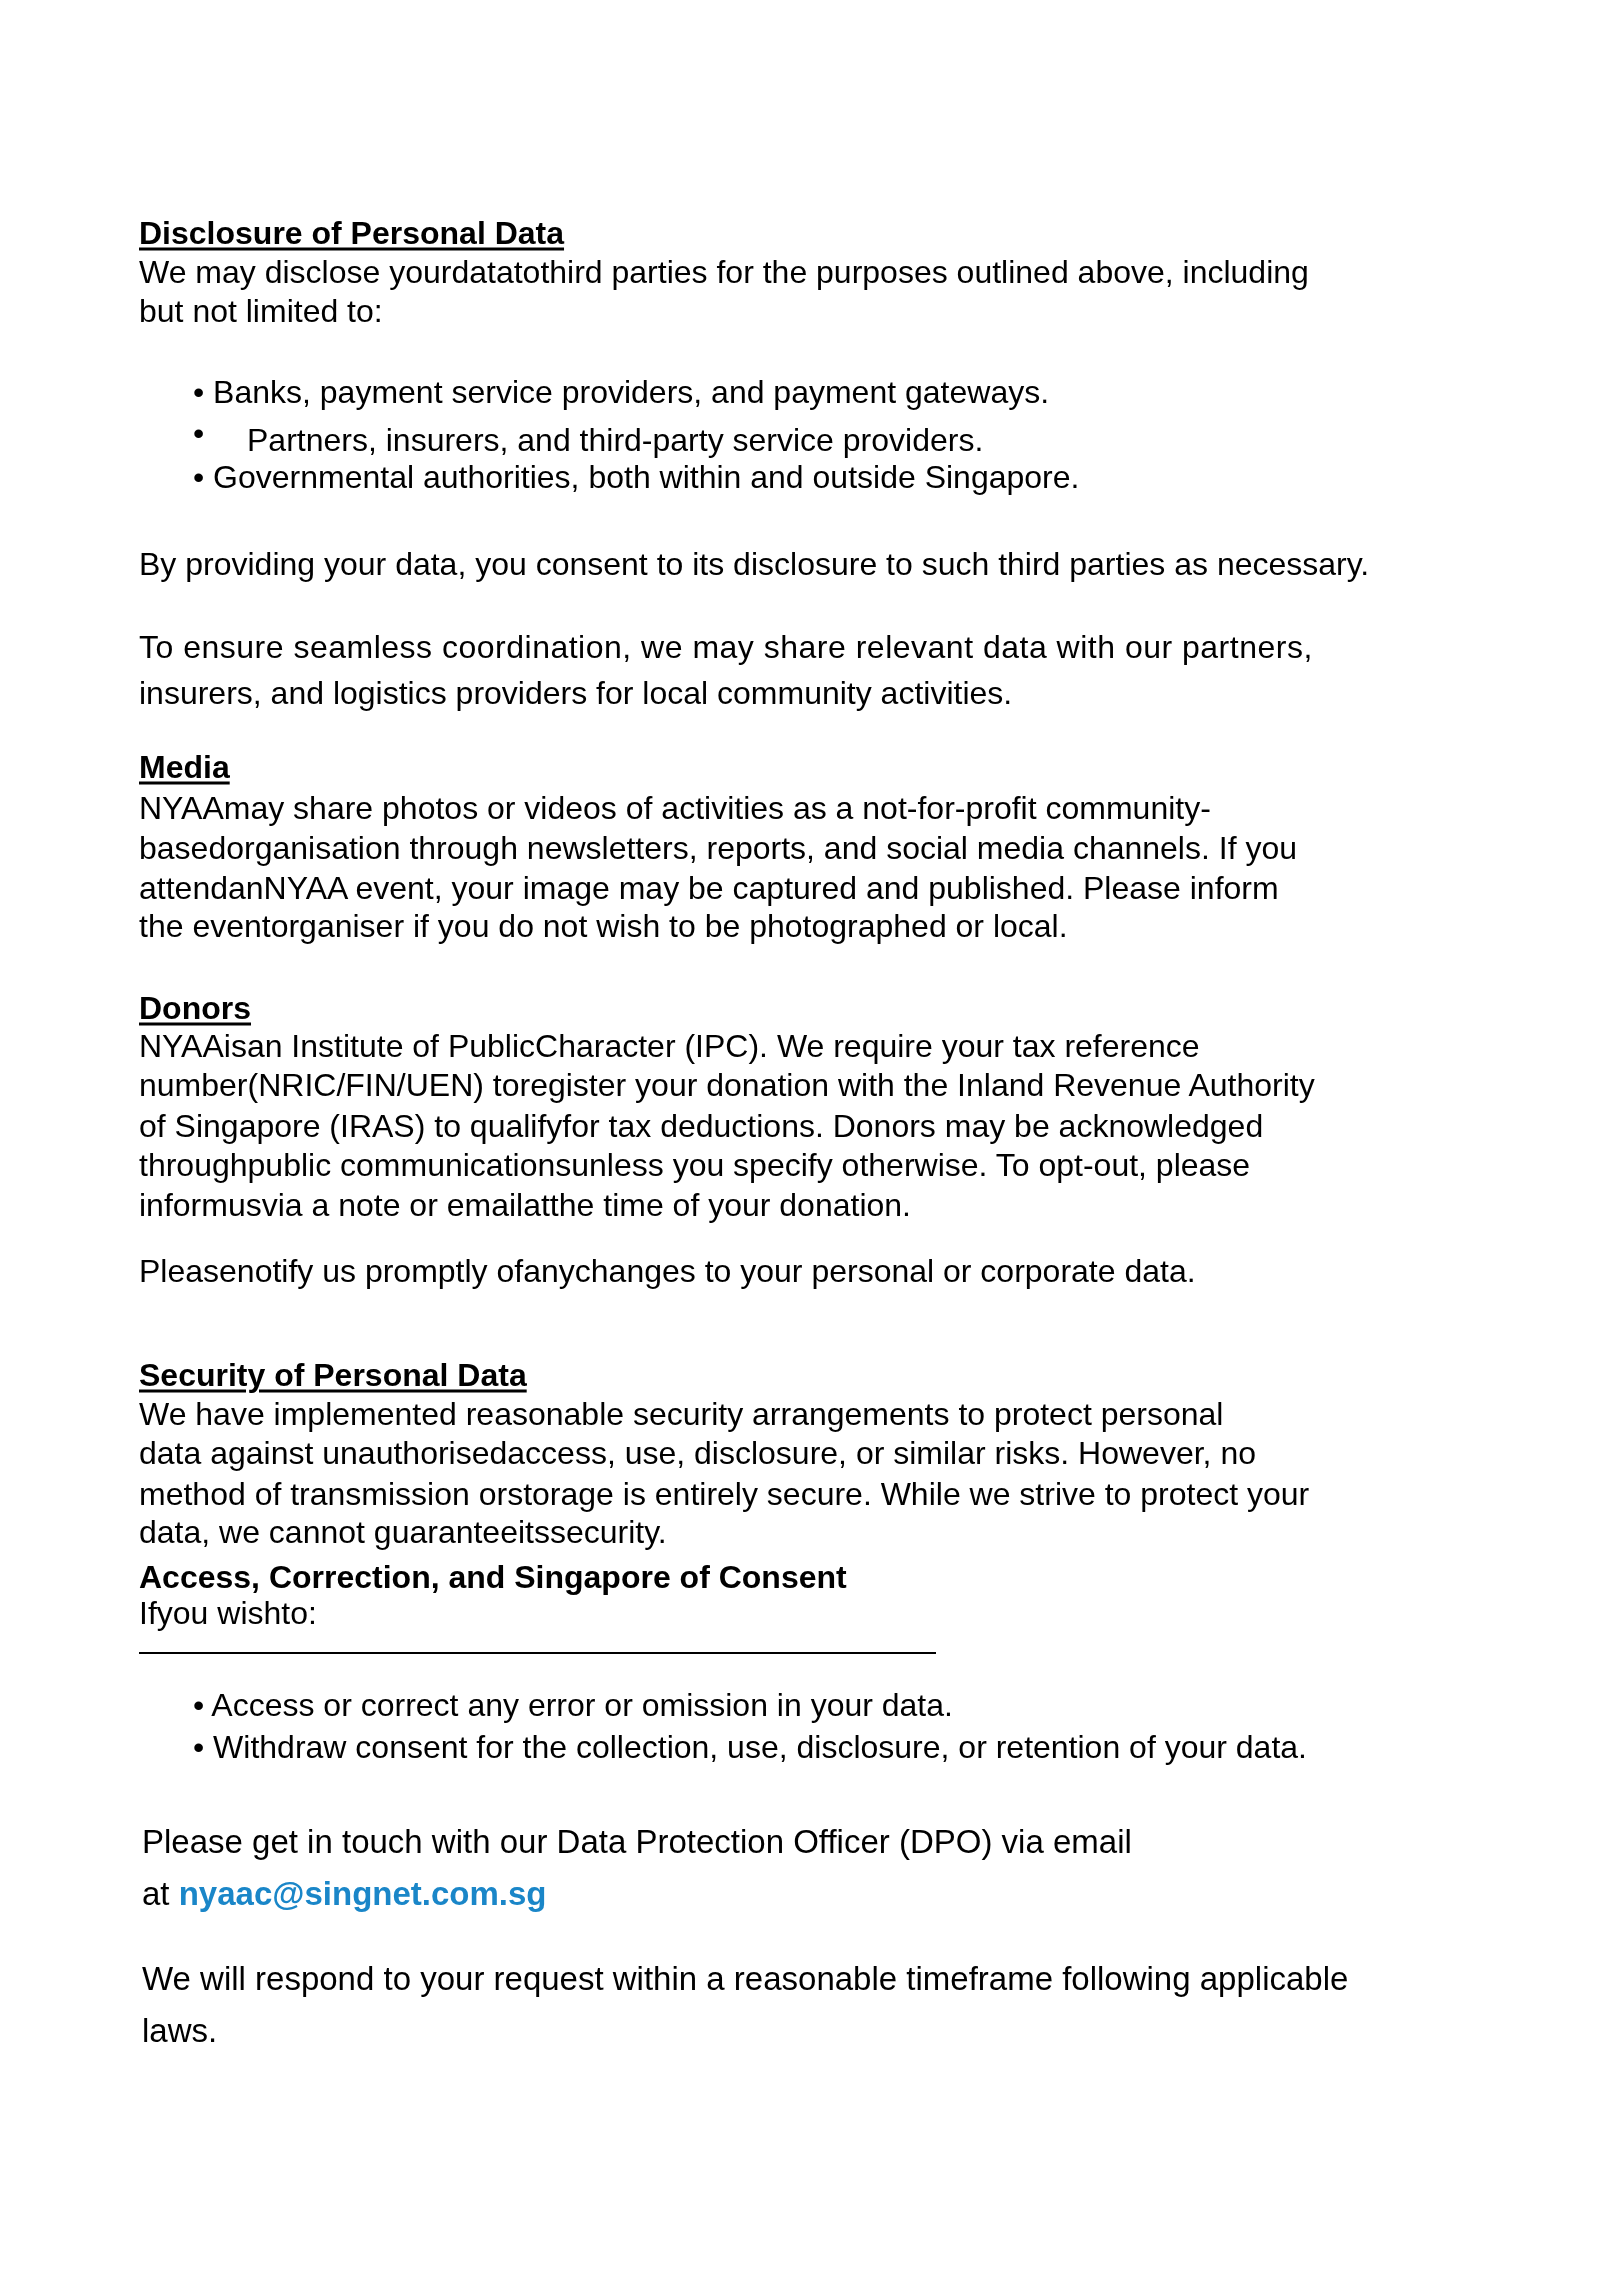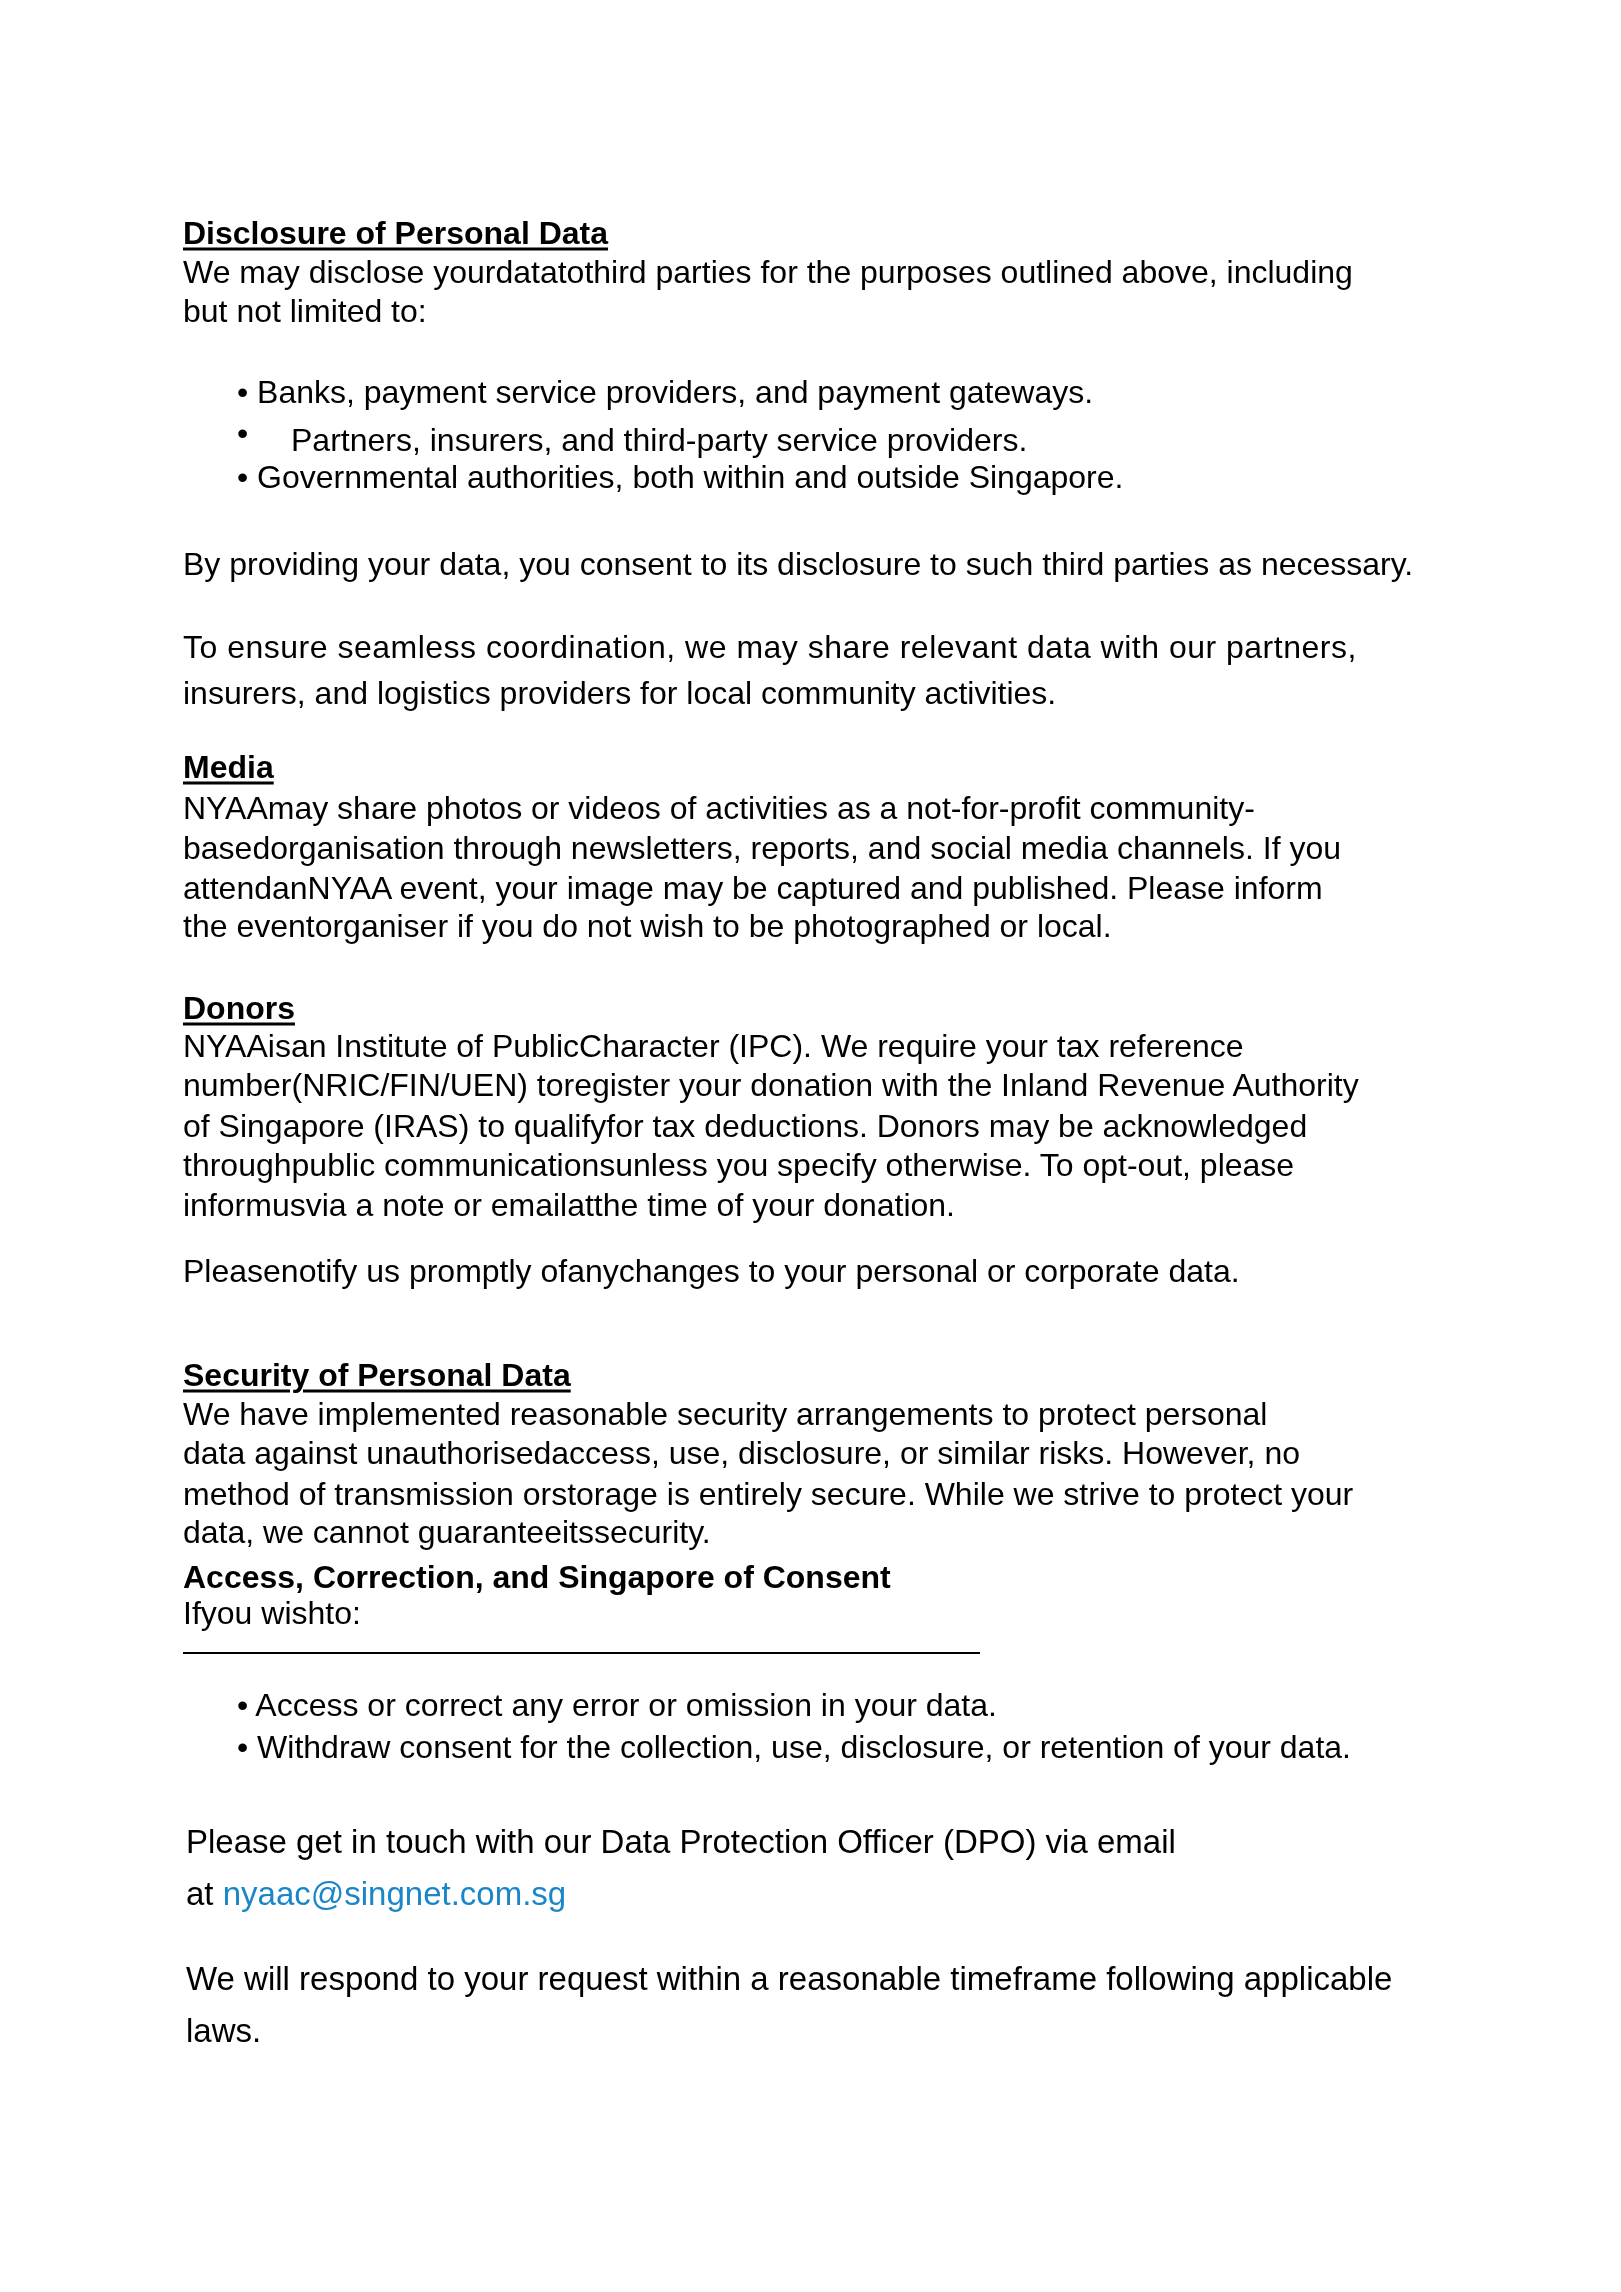--- a/index.html
+++ b/index.html
@@ -1,23 +1,23 @@
 <!DOCTYPE html>
 <html style="font-size:14.3px"><head>
 <meta charset="utf-8">
 <style>
   html, body { margin:0; padding:0; background:#ffffff; }
   body { width:1621px; height:2293px; position:relative; overflow:hidden;
          font-family:"Liberation Sans", sans-serif; color:#000; }
-  .ln { position:absolute; left:139px; white-space:nowrap; font-size:32px; line-height:39px; transform:translateY(-50%);margin-left:44px; }
+  .ln { position:absolute; left:139px; white-space:nowrap; font-size:32px; line-height:39px; transform:translateY(-50%); }
   .h { font-weight:bold; text-decoration:underline; text-decoration-thickness:2.7px; text-underline-offset:3.6px; }
   .hb { font-weight:bold; }
   .bul { left:193px; }
   .wide { letter-spacing:0.5px; }
-  .email { color:#1a86c8; font-weight:normal; }
+  .email { color:#1a86c8; font-weight:bold; }
   .ul-line { display:inline-block; border-bottom:2.7px solid #000; padding-bottom:19px; }
   .lg { font-size:33px; }
 </style>
 </head>
 <body>
 
 <div class="ln h" style="top:233px">Disclosure of Personal Data</div>
 <div class="ln" style="top:272px">We may disclose yourdatatothird parties for the purposes outlined above, including</div>
 <div class="ln" style="top:311px">but not limited to:</div>
 

